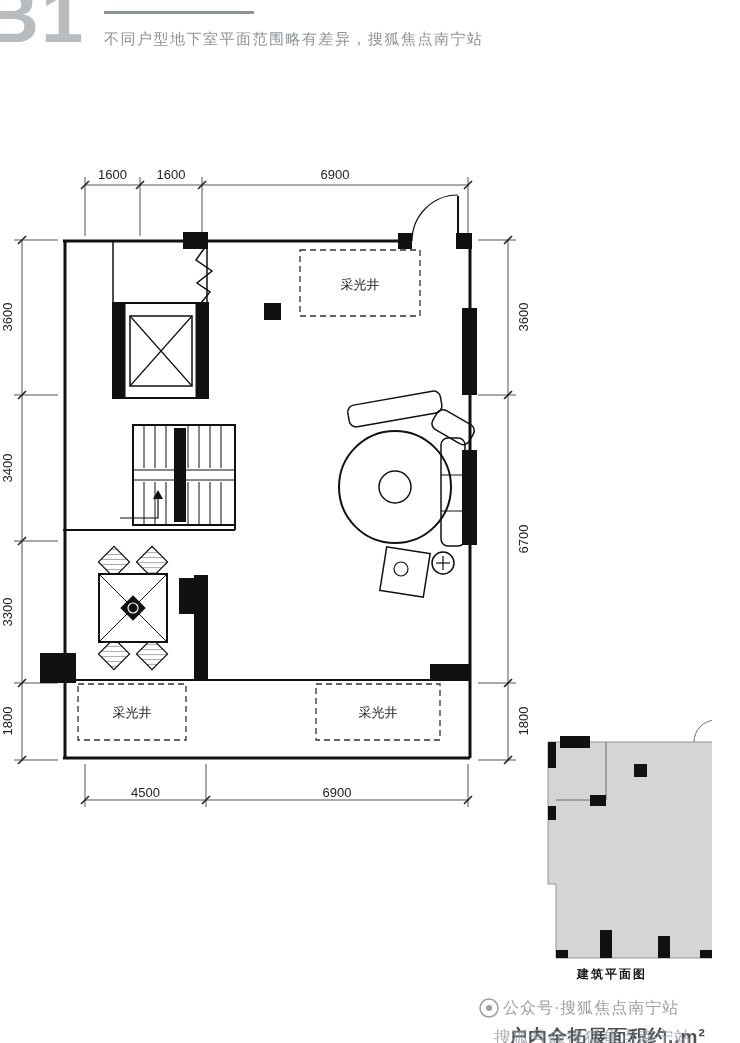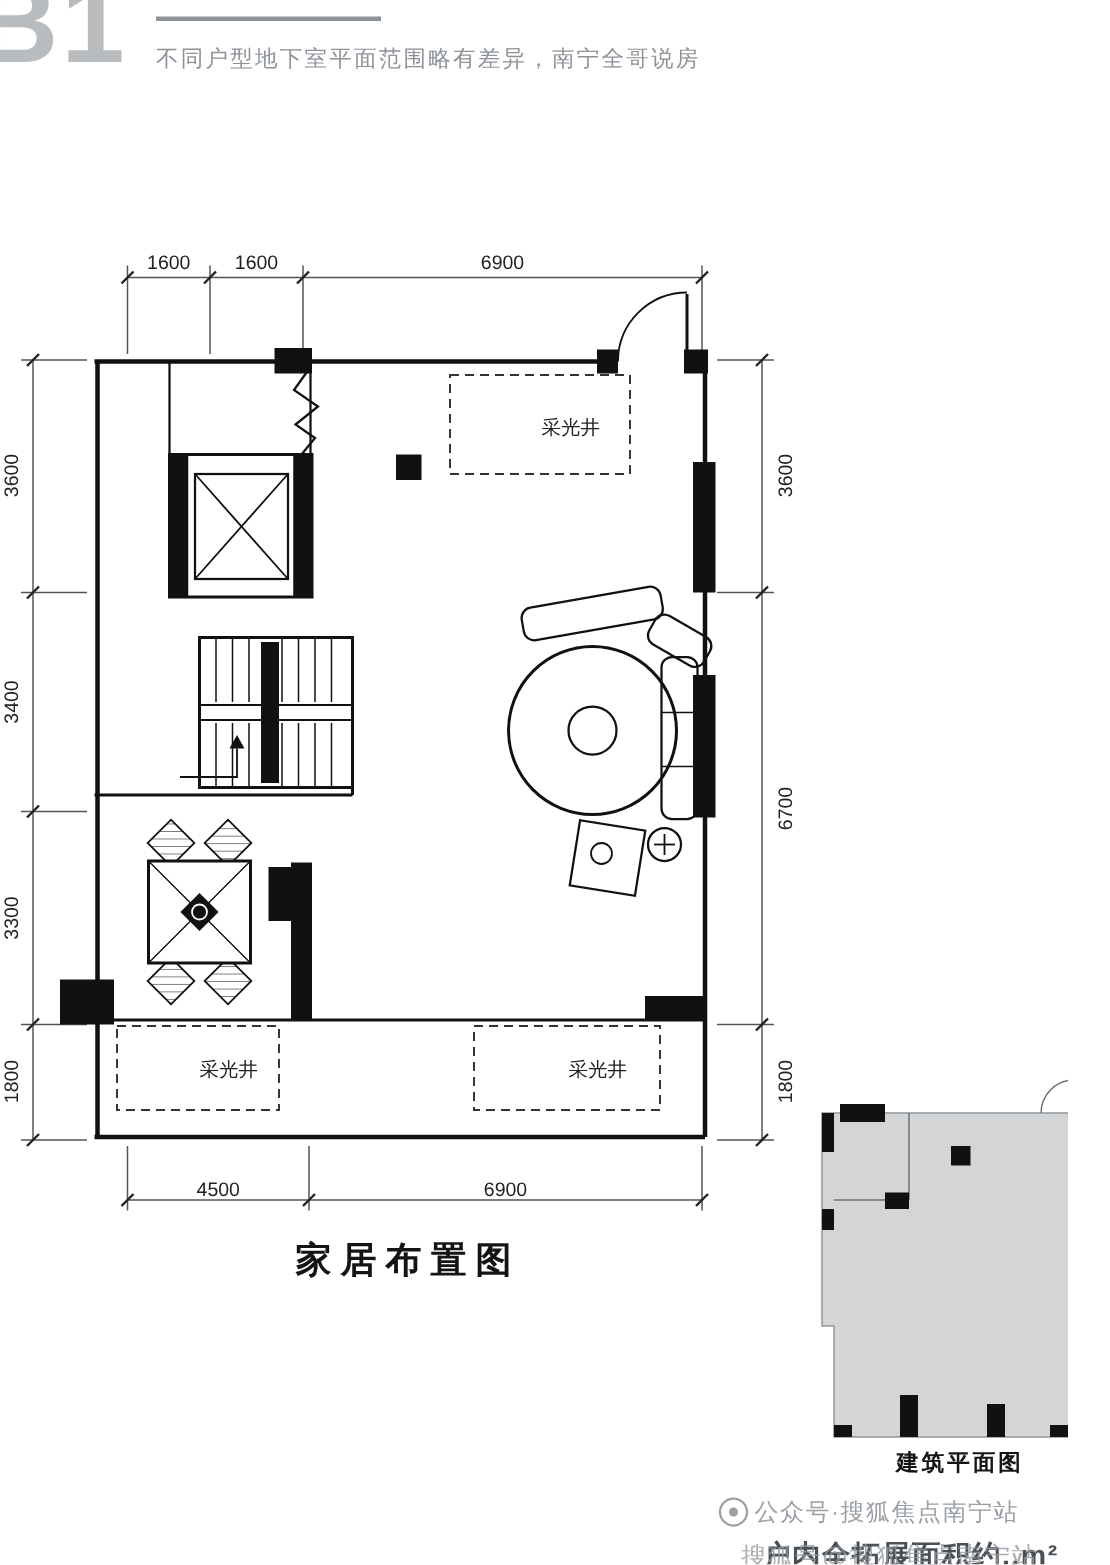--- a/index.html
+++ b/index.html
@@ -7,23 +7,23 @@
     position:relative;width:669px;height:1043px;background:#ffffff;
     overflow:hidden;font-family:"Liberation Sans",sans-serif;color:#111;padding-left:43px;
   }
   #drawing{position:absolute;left:0;top:0;z-index:1;}
   .txt{position:absolute;z-index:2;white-space:nowrap;}
   .b1{left:-16px;top:-22px;font-size:76px;font-weight:700;color:#b8bcbf;letter-spacing:2px;line-height:1;}
   .rule{position:absolute;z-index:2;left:104px;top:11px;width:150px;height:3px;background:#8d9399;}
   .disclaimer{left:104px;top:30px;font-size:15px;color:#8d9399;letter-spacing:1.5px;}
   .dim{font-size:13px;color:#222;text-align:center;height:16px;line-height:16px;}
   .vdim{width:60px;transform:rotate(-90deg);transform-origin:center center;}
-  .lw{font-size:13px;color:#222;text-align:right;width:80px;}
+  .lw{font-size:13px;color:#222;text-align:center;width:80px;}
   .plan-title{left:152px;top:824px;width:240px;text-align:center;font-size:24px;font-weight:bold;letter-spacing:6px;color:#141414;}
-  .mini-title{left:570px;top:966px;width:140px;text-align:center;font-size:15px;font-weight:bold;letter-spacing:2px;color:#141414;}
+  .mini-title{left:542px;top:966px;width:140px;text-align:center;font-size:12px;font-weight:bold;letter-spacing:2px;color:#141414;}
   .account{left:503px;top:998px;font-size:16px;color:#9aa0a5;letter-spacing:1px;}
   .info{left:508px;top:1024px;font-size:19px;font-weight:600;color:#4a5056;letter-spacing:1px;}
   .wm{left:494px;top:1026px;font-size:17px;color:rgba(148,153,158,0.8);letter-spacing:1px;z-index:3;}
 </style>
 </head>
 <body>
 
 <div id="screen">
 
   <svg id="drawing" width="740" height="1043" viewBox="0 0 740 1043">
@@ -215,21 +215,21 @@
     </g>
 
     <g stroke="#9aa0a5" fill="none">
       <circle cx="489" cy="1008" r="9" stroke-width="1.5"></circle>
       <circle cx="489" cy="1008" r="3" fill="#9aa0a5" stroke="none"></circle>
     </g>
   </svg>
 
   <div class="txt b1">B1</div>
   <div class="rule"></div>
-  <div class="txt disclaimer">不同户型地下室平面范围略有差异，南宁全哥说房</div>
+  <div class="txt disclaimer">不同户型地下室平面范围略有差异，搜狐焦点南宁站</div>
 
   <div class="txt dim" style="left:85px;top:167px;width:55px">1600</div>
   <div class="txt dim" style="left:140px;top:167px;width:62px">1600</div>
   <div class="txt dim" style="left:202px;top:167px;width:266px">6900</div>
 
   <div class="txt dim" style="left:85px;top:785px;width:121px">4500</div>
   <div class="txt dim" style="left:206px;top:785px;width:262px">6900</div>
 
   <div class="txt dim vdim" style="left:-22px;top:309px">3600</div>
   <div class="txt dim vdim" style="left:-22px;top:460px">3400</div>
@@ -237,20 +237,19 @@
   <div class="txt dim vdim" style="left:-22px;top:713px">1800</div>
 
   <div class="txt dim vdim" style="left:494px;top:309px">3600</div>
   <div class="txt dim vdim" style="left:494px;top:531px">6700</div>
   <div class="txt dim vdim" style="left:494px;top:713px">1800</div>
 
   <div class="txt lw" style="left:320px;top:276px">采光井</div>
   <div class="txt lw" style="left:92px;top:704px">采光井</div>
   <div class="txt lw" style="left:338px;top:704px">采光井</div>
 
-  <div class="txt plan-title">家居布置图</div>
   <div class="txt mini-title">建筑平面图</div>
 
   <div class="txt account">公众号·搜狐焦点南宁站</div>
   <div class="txt info">户内全拓展面积约..m²</div>
   <div class="txt wm">搜狐号@搜狐焦点南宁站</div>
 
 </div>
 
 </body></html>

